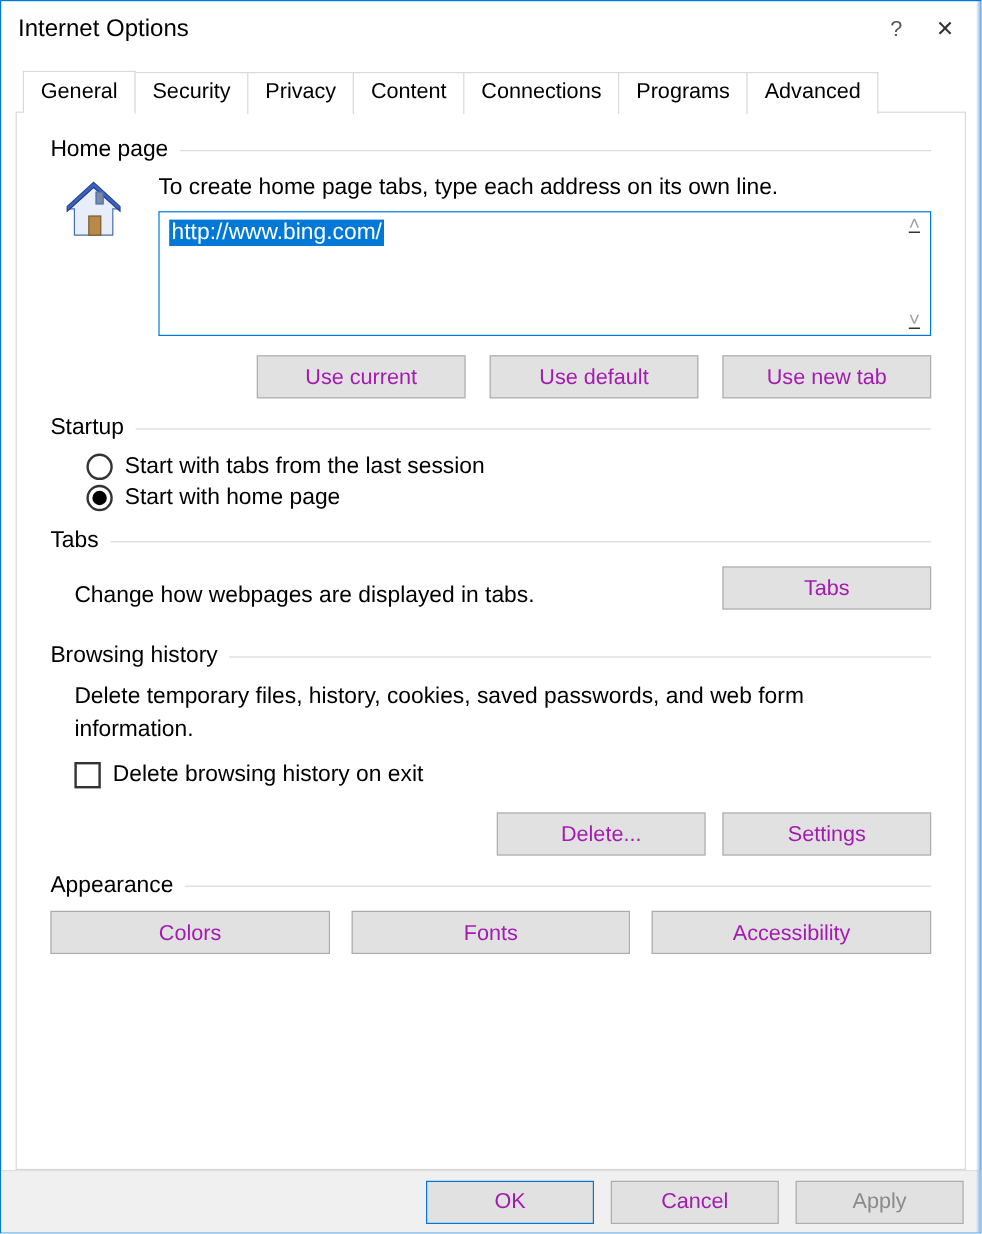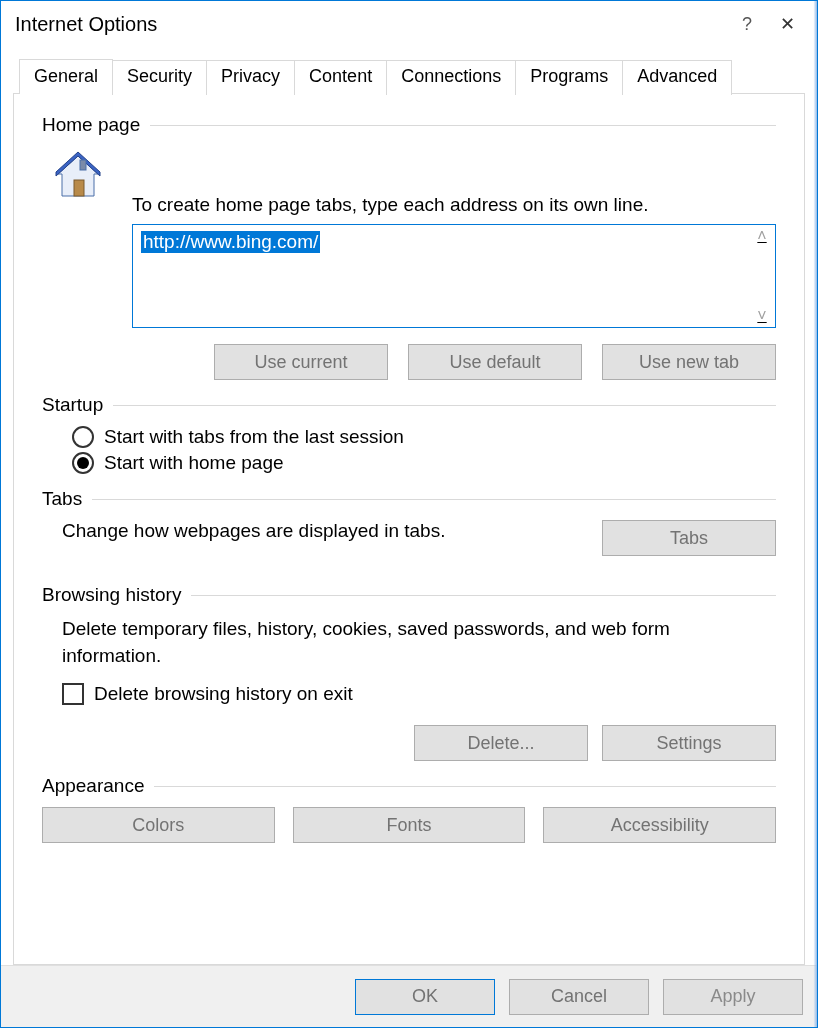--- a/index.html
+++ b/index.html
@@ -83,21 +83,21 @@
   }
   .group-header .hline {
     flex: 1; height: 1px; background: #d9d9d9;
   }
   .group-title { font-size: 19px; white-space: nowrap; }
 
   .homepage-row { display: flex; gap: 18px; align-items: flex-start; }
   .home-icon-wrap { width: 72px; display:flex; justify-content:center; padding-top:4px; }
   .home-svg { width: 64px; height: 54px; }
 
-  .homepage-right { flex: 1; margin-top: 48px; }
+  .homepage-right { flex: 1; }
   .hp-help { font-size: 19px; margin-bottom: 8px; }
 
   .textarea-wrap {
     border: 1px solid #0078d7;
     height: 104px;
     display: flex;
     background: #fff;
     text-decoration: underline;
   }
   .textarea-inner {
@@ -120,21 +120,21 @@
   .scroll-arrow {
     color: #a0a0a0; font-size: 16px; line-height: 1;
   }
 
   .btn {
     min-width: 156px;
     height: 36px;
     border: 1px solid #adadad;
     background: #e1e1e1;
     font-size: 18px;
-    color: #737373;
+    color: #a21caf;
     cursor: pointer;
     padding: 0 14px;
   }
   .btn.disabled { color: #8a8a8a; cursor: default; }
   .btn-row-right {
     display: flex; gap: 20px; justify-content: flex-end; margin-top: 16px;
   }
   .btn-row-right.tight { gap: 14px; }
   .btn-med { min-width: 174px; }
 
@@ -146,30 +146,30 @@
     cursor: pointer;
   }
   .radio.checked::after {
     content: ""; width: 12px; height: 12px; background: #000; border-radius: 50%;
   }
   .checkbox {
     width: 22px; height: 22px; border: 2px solid #333;
     display: inline-block; cursor: pointer;
   }
 
-  .tabs-row { display: flex; align-items: flex-start; gap: 20px; }
+  .tabs-row { display: flex; align-items: flex-end; gap: 20px; }
   .tabs-desc { flex: 1; font-size: 19px; padding-left: 20px; }
 
   .history-desc { font-size: 19px; padding: 0 8px 10px 20px; line-height: 1.4; }
 
   .appearance-row { display: flex; gap: 18px; justify-content: space-between; margin-top: 6px; }
 
   
   .footer {
-    height: 62px;
+    height: 52px;
     border-top: 1px solid #dfdfdf;
     background: #f0f0f0;
     display: flex; align-items: center; justify-content: flex-end;
     gap: 14px; padding: 0 14px;
   }
   .btn.ok { border: 1px solid #0078d7; min-width: 140px; }
   .btn.footer-btn { min-width: 140px; }
 
   .right-edge {
     position: absolute; top:0; right:0; bottom:0; width: 6px;

